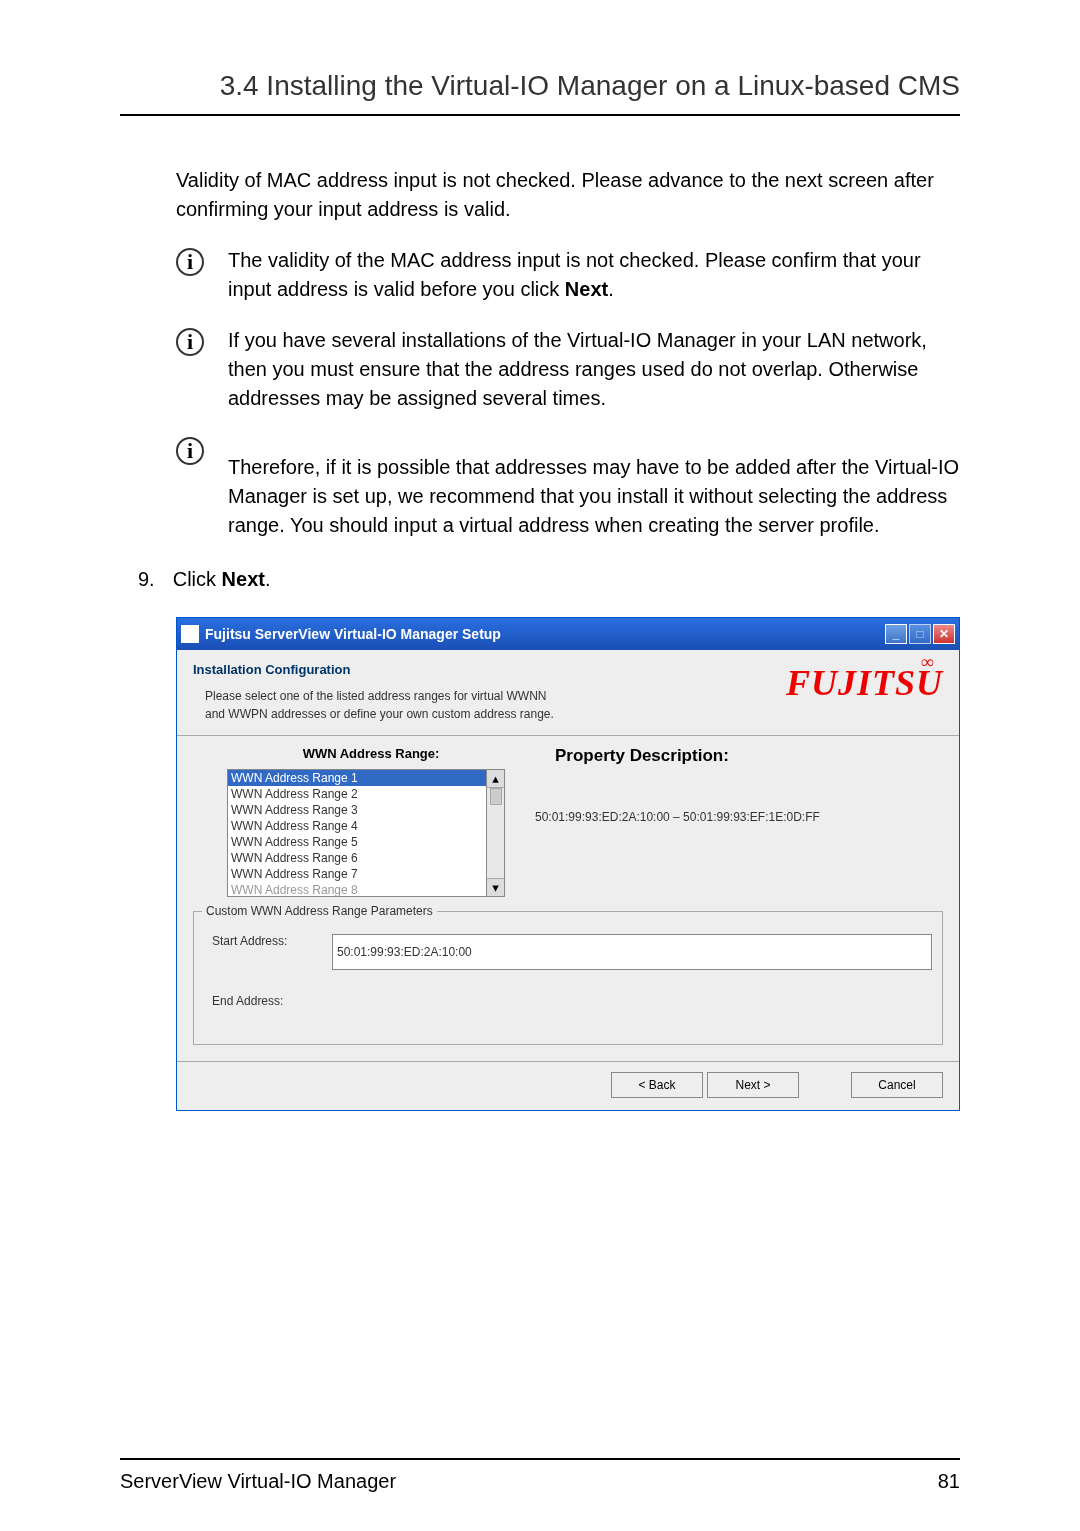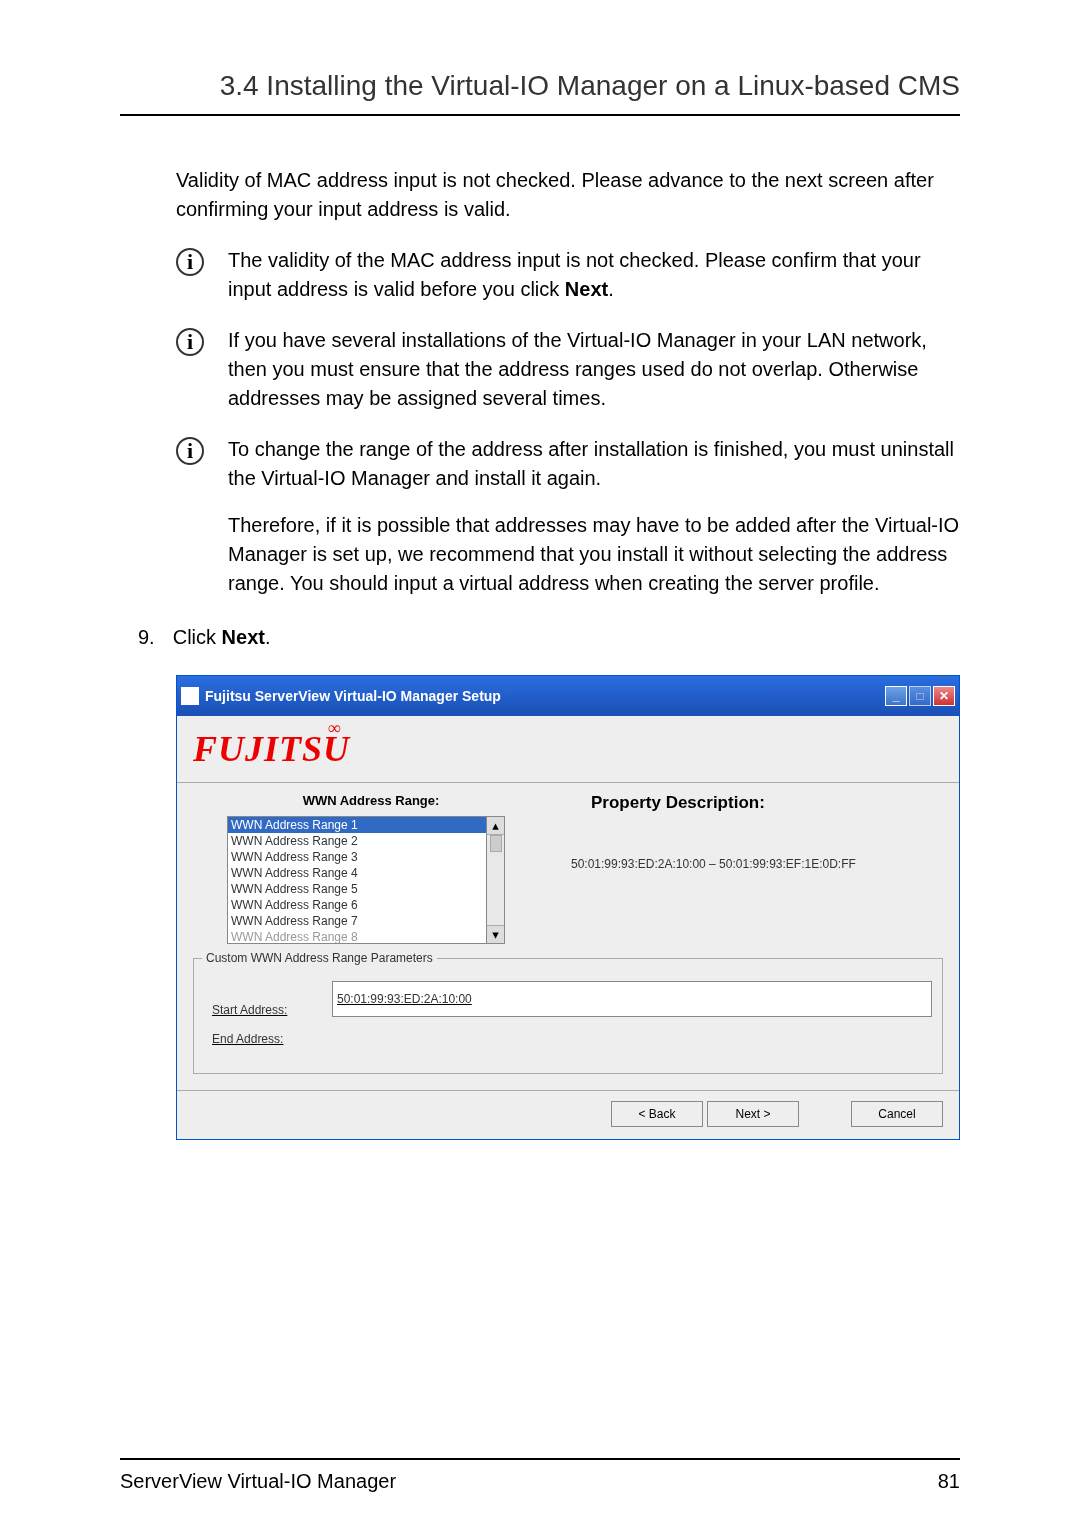--- a/index.html
+++ b/index.html
@@ -74,21 +74,21 @@
     
     .dialog {
       margin-left: 56px;
       width: 784px;
       border: 1px solid #0055cc;
       font-size: 13px;
       font-family: Tahoma, Arial, sans-serif;
     }
     .titlebar {
       background: linear-gradient(to bottom, #2a6ee0, #1a4fb5);
-      height: 40px;
+      height: 32px;
       display: flex;
       align-items: center;
       padding: 8px 4px;
       color: #fff;
       justify-content: center;
     }
     .title-left {
       display: flex;
       align-items: center;
       gap: 6px;
@@ -139,21 +139,20 @@
     .fujitsu-logo .infinity {
       position: absolute;
       top: -10px;
       right: 8px;
       font-size: 18px;
       font-style: normal;
     }
     .config-cols {
       display: flex;
       padding: 10px 16px 4px 50px;
-      gap: 36px;
     }
     .col-left { width: 288px; }
     .col-right { flex: 1; padding-left: 20px; }
     .col-header { font-weight: bold; font-size: 13px; text-align: center; margin-bottom: 8px; }
     .col-header-r { font-weight: bold; font-size: 17px; margin-bottom: 24px; padding-left: 20px; }
     .listbox-wrap { display: flex; }
     .listbox {
       background: #fff;
       border: 1px solid #888;
       width: 260px;
@@ -187,21 +186,21 @@
     }
     .fieldset-legend {
       position: absolute;
       top: -8px;
       left: 8px;
       background: #eee;
       padding: 0 4px;
       font-size: 12px;
       color: #333;
     }
-    .field-row { display: flex; align-items: flex-end; margin-bottom: 15px; text-decoration: underline; }
+    .field-row { display: flex; align-items: flex-start; margin-bottom: 24px; }
     .field-label { width: 120px; font-size: 12px; color: #333; }
     .field-input {
       flex: 1;
       height: 36px;
       border: 1px solid #888;
       background: #fff;
       font-size: 12px;
       padding: 1px 4px;
       color: #333;
     }
@@ -252,21 +251,20 @@
   </div>
 
   <div class="info-block">
     <span class="info-icon">i</span>
     <div class="info-text">If you have several installations of the Virtual-IO Manager in your LAN network, then you must ensure that the address ranges used do not overlap. Otherwise addresses may be assigned several times.</div>
   </div>
 
   <div class="info-block">
     <span class="info-icon">i</span>
     <div class="info-text">
-      <div>To change the range of the address after installation is finished, you must uninstall the Virtual-IO Manager and install it again.</div>
       <div class="info-subtext">Therefore, if it is possible that addresses may have to be added after the Virtual-IO Manager is set up, we recommend that you install it without selecting the address range. You should input a virtual address when creating the server profile.</div>
     </div>
   </div>
 
   <div class="list-item">
     <span class="list-num">9.</span>
     <span class="list-txt">
       <span>Click </span><strong>Next</strong><span>.</span>
     </span>
   </div>
@@ -280,20 +278,27 @@
       <div class="win-btns">
         <span class="win-btn min">_</span>
         <span class="win-btn max">□</span>
         <span class="win-btn close">✕</span>
       </div>
     </div>
 
     <div class="dlg-body">
 
       <div class="config-header">
+        <div class="config-left">
+          <div class="config-title">Installation Configuration</div>
+          <div class="config-desc">
+            <div>Please select one of the listed address ranges for virtual WWNN</div>
+            <div>and WWPN addresses or define your own custom address range.</div>
+          </div>
+        </div>
         <div class="fujitsu-logo">
           <span class="infinity">∞</span>
           <span>FUJITSU</span>
         </div>
       </div>
 
       <div class="config-cols">
         <div class="col-left">
           <div class="col-header">WWN Address Range:</div>
           <div class="listbox-wrap">

